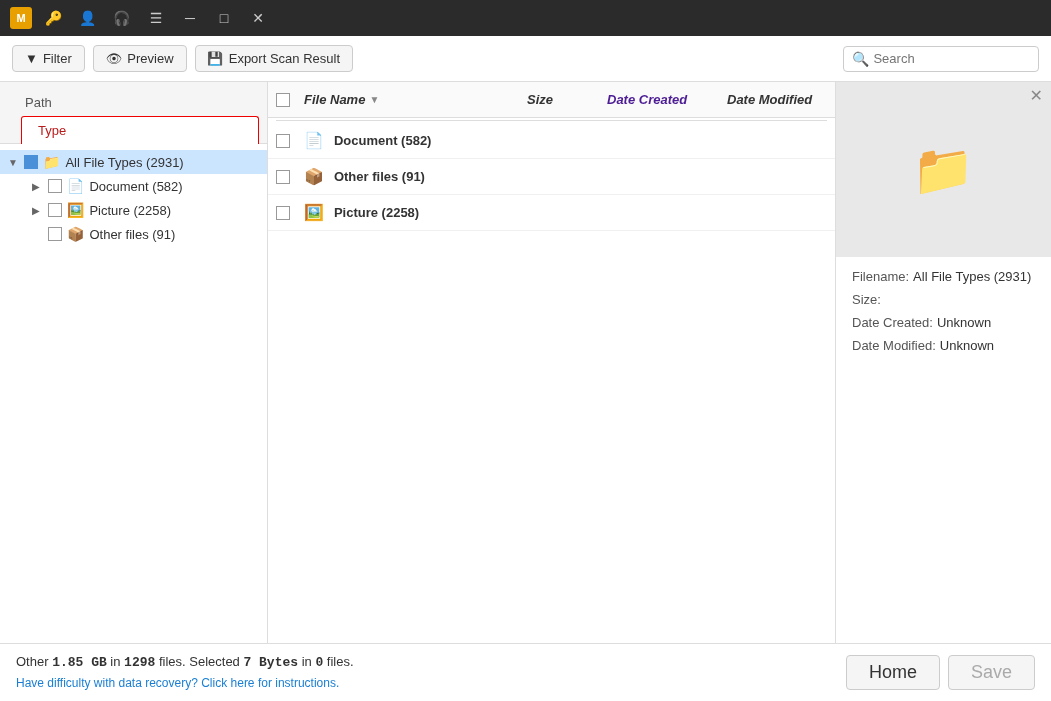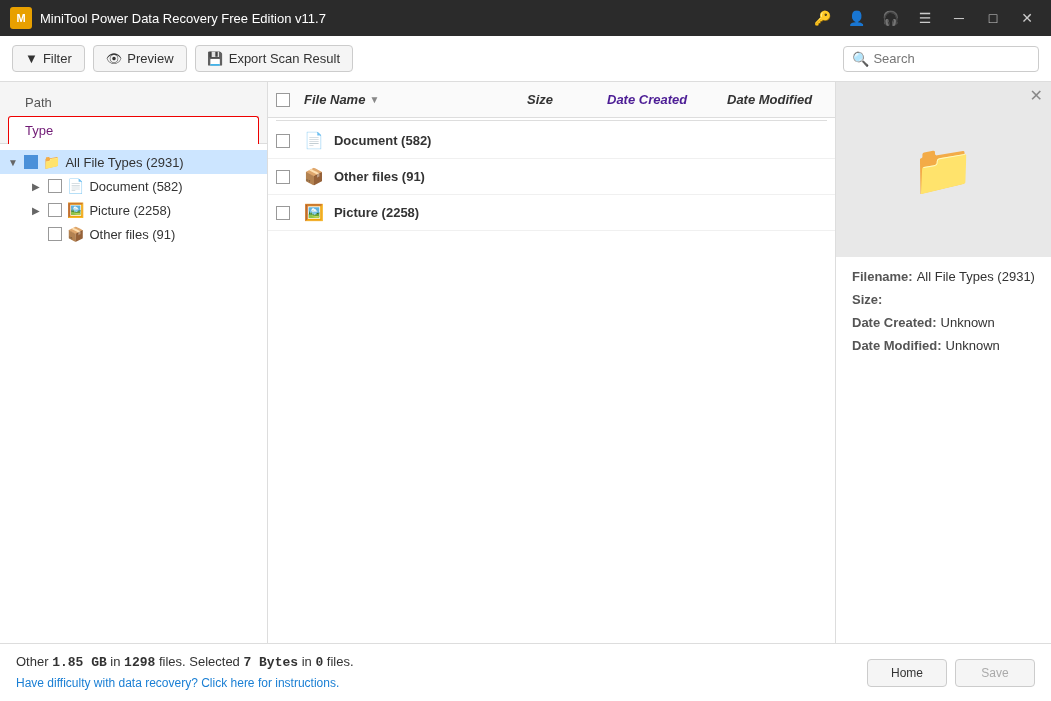--- a/index.html
+++ b/index.html
@@ -81,22 +81,22 @@
       padding-top: 6px;
       flex-direction: column;
     }
     .tab {
       padding: 6px 16px; cursor: pointer; font-size: 13px;
       border: 1px solid transparent; border-bottom: none;
       border-radius: 3px 3px 0 0; color: #555;
       background: transparent;
     }
     .tab.active {
-      background: #fff; border-color: #e00; color: #701a75;
-      margin-bottom: -1px; z-index: 1;
+      background: #fff; border-color: #e00; color: #b91c1c;
+      margin-bottom: -1px; z-index: 1; margin-left: 13px;
     }
     .tree-panel {
       flex: 1; overflow-y: auto; padding: 6px 0;
     }
     .tree-item {
       display: flex; align-items: center; padding: 4px 8px; cursor: pointer;
       font-size: 13px; color: #333; user-select: none;
     }
     .tree-item.selected { background: #cce5ff; }
     .tree-chevron { width: 16px; font-size: 10px; color: #666; flex-shrink: 0; }
@@ -159,51 +159,50 @@
       flex-shrink: 0;
     }
     .preview-folder-icon {
       font-size: 50px; color: #e8a000;
     }
     .preview-info {
       padding: 12px 16px;
       display: flex; flex-direction: column; gap: 8px;
       font-size: 13px;
     }
-    .preview-label { color: #555; font-weight: 700; }
+    .preview-label { color: #555; font-weight: 400; }
     .preview-value { color: #333; }
     .preview-info-line { display: flex; align-items: baseline; gap: 4px; }
 
     
     .statusbar {
       background: #ffffff;
       border-top: 1px solid #ddd;
       height: 58px;
       padding: 8px 16px;
       display: flex;
       align-items: center;
       flex-shrink: 0;
     }
     .statusbar-text { flex: 1; font-size: 13px; color: #333; line-height: 1.6; }
     .statusbar-text b { font-weight: 700; font-family: Liberation Mono, monospace; }
     .statusbar-link { color: #1a7fd4; text-decoration: none; font-size: 12px; display: block; cursor: pointer; }
     .statusbar-buttons { display: flex; gap: 8px; }
     .status-btn {
       border: 1px solid #ccc; background: #f5f5f5;
       padding: 6px 22px; border-radius: 4px; cursor: pointer;
-      font-size: 12px; color: #333; min-width: 80px;
+      font-size: 18px; color: #333; min-width: 80px;
     }
     .status-btn.disabled { color: #aaa; cursor: default; }
   </style>
 </head>
 <body>
 
 <div class="titlebar">
   <div class="titlebar-logo">M</div>
-  <span class="titlebar-title">MiniTool Power Data Recovery Free Edition v11.7</span>
   <div class="titlebar-icons">
     <div class="titlebar-icon" title="Key">🔑</div>
     <div class="titlebar-icon" title="User">👤</div>
     <div class="titlebar-icon" title="Support">🎧</div>
     <div class="titlebar-icon" title="Menu">☰</div>
     <div class="titlebar-icon" title="Minimize">─</div>
     <div class="titlebar-icon" title="Maximize">□</div>
     <div class="titlebar-icon close" title="Close">✕</div>
   </div>
 </div>

